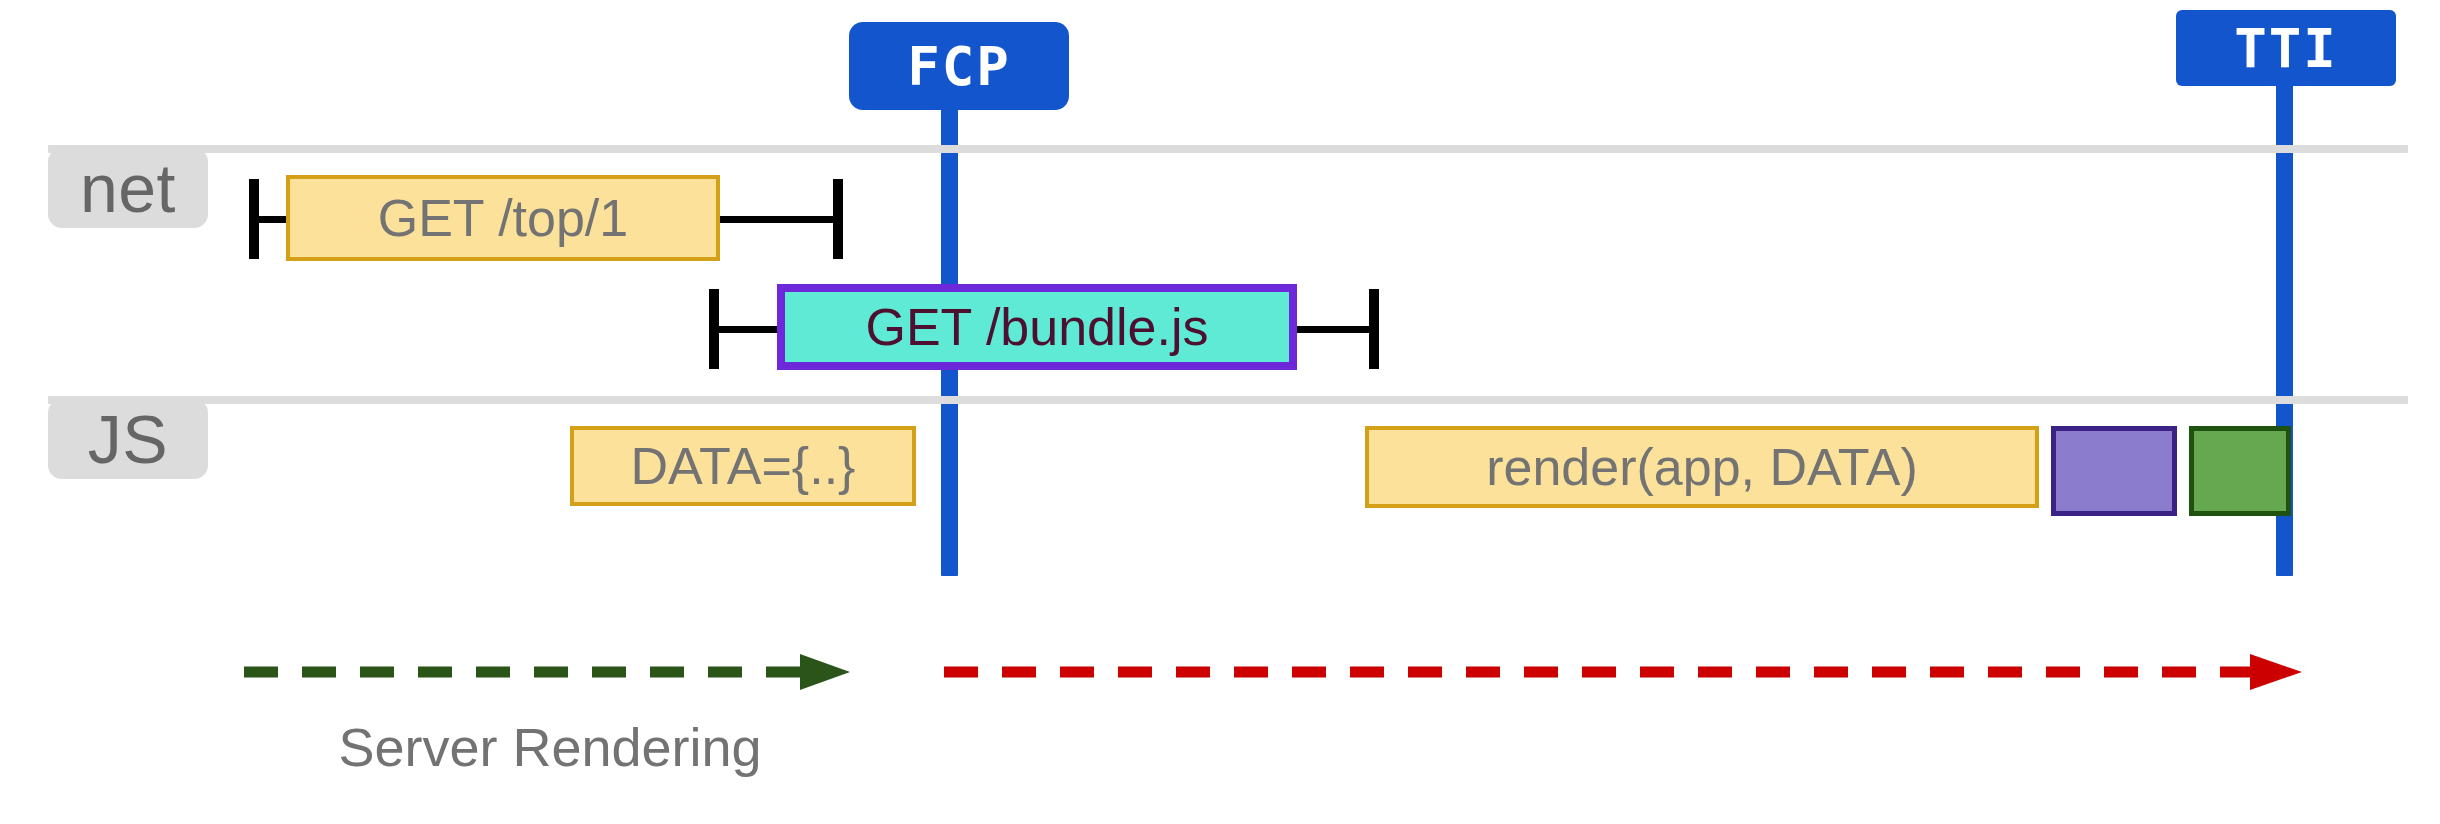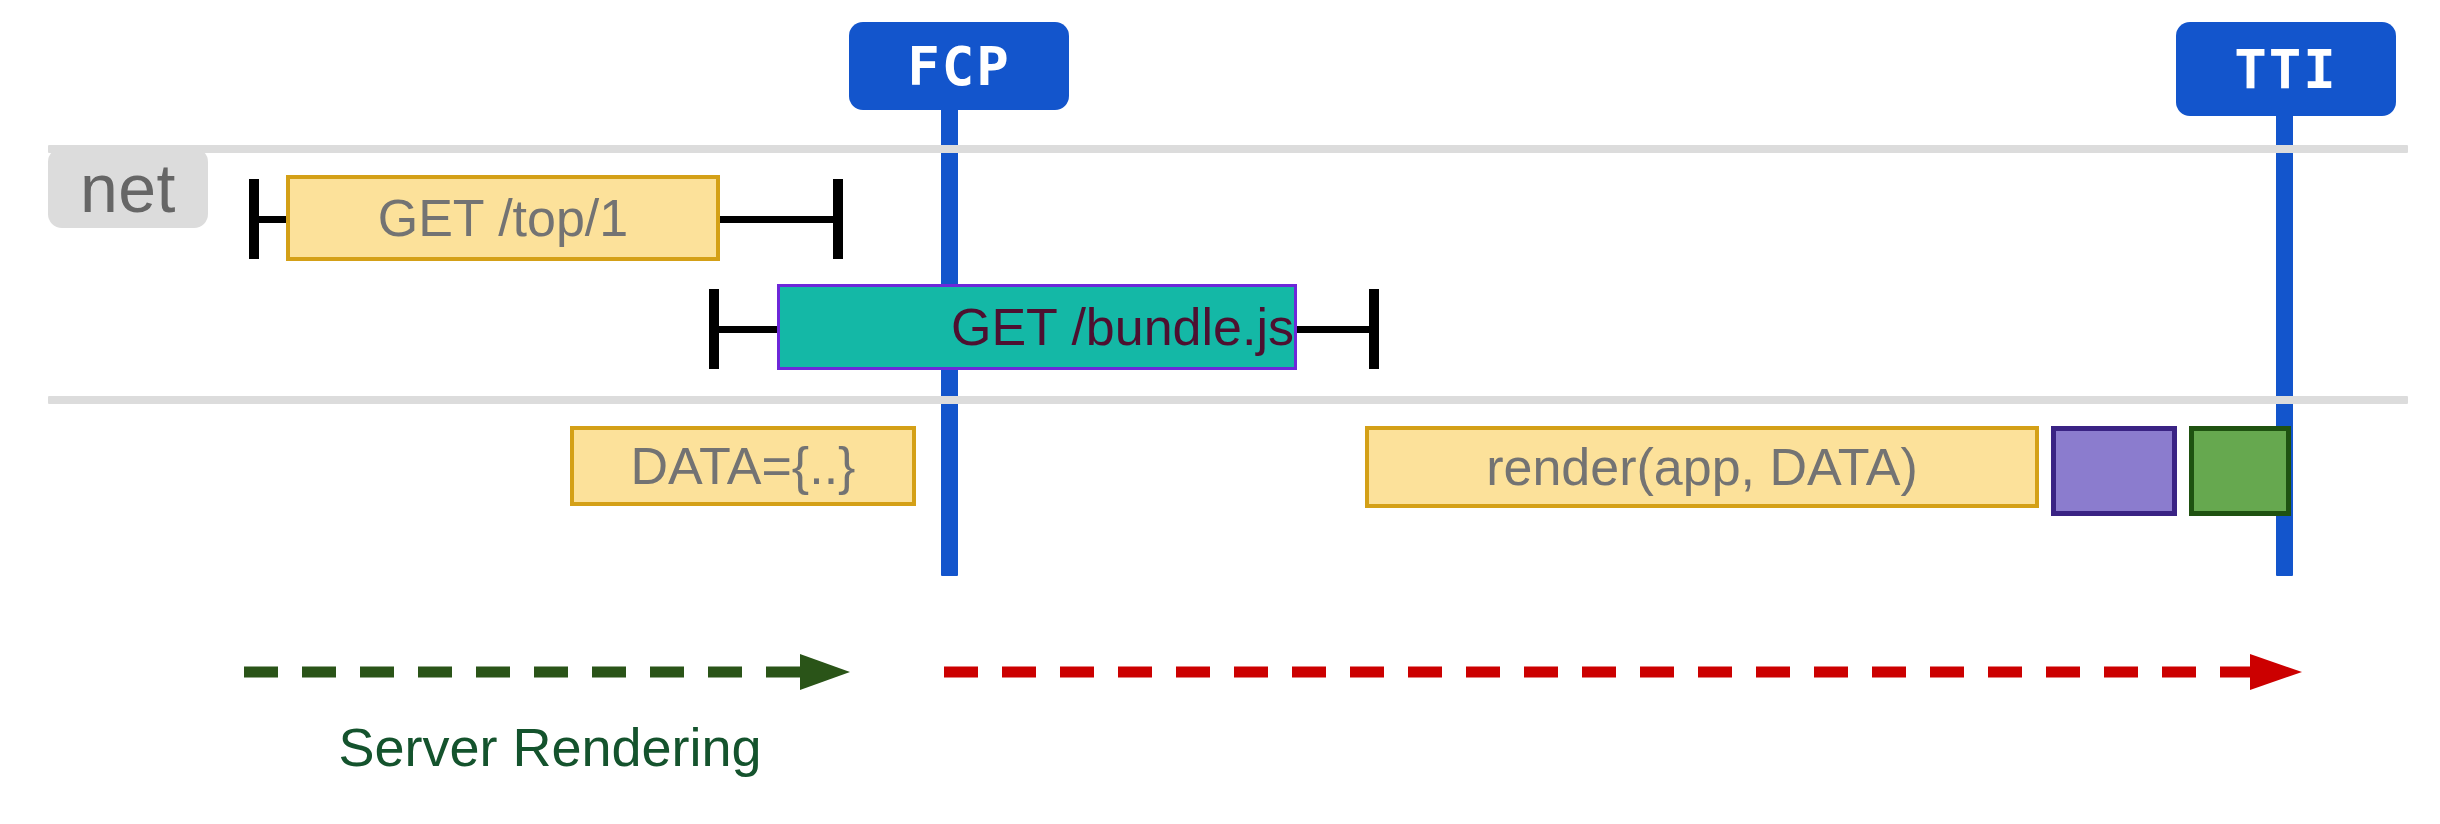--- a/index.html
+++ b/index.html
@@ -52,56 +52,55 @@
     display:flex;align-items:center;justify-content:center;
     font-size:52px;
     white-space:nowrap;
   }
   .task-yellow{
     background:#fce19a;
     border:4px solid #d4a017;
     color:#737373;
   }
   .task-pink{
-    background:#14b8a6;
-    border:3px solid #6d28d9;
+    background:#5eead4;
+    border:8px solid #6d28d9;
     color:#4d1030;
-    justify-content:flex-end;
   }
   .task-purple{
     background:#8b7cce;
     border:5px solid #3a2384;
   }
   .task-green{
     background:#66a84f;
     border:5px solid #1f5211;
   }
 
   
   .phase-caption{
     font-size:54px;
     white-space:nowrap;
     text-align:center;
   }
-  .phase-server .phase-caption{ color:#14532d; }
+  .phase-server .phase-caption{ color:#737373; }
   .phase-client .phase-caption{ color:#cc0000; }
   svg{display:block;}
 </style>
 </head>
 <body>
 
 <div id="stage">
 
   <div class="abs marker-line" style="left:941px;top:78px;width:17px;height:498px;"></div>
   <div class="abs marker-line" style="left:2276px;top:78px;width:17px;height:498px;"></div>
 
   <div class="abs marker-badge" style="left:849px;top:22px;width:220px;height:88px;">
     <span>FCP</span>
   </div>
-  <div class="abs marker-badge" style="left:2176px;top:22px;width:220px;height:94px;">
+  <div class="abs marker-badge" style="left:2176px;top:10px;width:220px;height:76px;border-radius:6px;">
     <span>TTI</span>
   </div>
 
   <div class="abs lane-rule" style="left:48px;top:145px;width:2360px;"></div>
   <div class="abs lane-chip" style="left:48px;top:148px;width:160px;height:80px;">
     <span>net</span>
   </div>
 
   <div class="abs whisker-stem" style="left:252px;top:216px;width:588px;height:7px;"></div>
   <div class="abs whisker-cap" style="left:249px;top:179px;width:10px;height:80px;"></div>
@@ -113,20 +112,23 @@
 
   <div class="abs whisker-stem" style="left:712px;top:326px;width:664px;height:7px;"></div>
   <div class="abs whisker-cap" style="left:709px;top:289px;width:10px;height:80px;"></div>
   <div class="abs whisker-cap" style="left:1369px;top:289px;width:10px;height:80px;"></div>
 
   <div class="abs task-box task-pink" style="left:777px;top:284px;width:520px;height:86px;">
     <span>GET /bundle.js</span>
   </div>
 
   <div class="abs lane-rule" style="left:48px;top:396px;width:2360px;"></div>
+  <div class="abs lane-chip" style="left:48px;top:399px;width:160px;height:80px;">
+    <span>JS</span>
+  </div>
 
   <div class="abs task-box task-yellow" style="left:570px;top:426px;width:346px;height:80px;">
     <span>DATA={..}</span>
   </div>
 
   <div class="abs task-box task-yellow" style="left:1365px;top:426px;width:674px;height:82px;">
     <span>render(app, DATA)</span>
   </div>
 
   <div class="abs task-box task-purple" style="left:2051px;top:426px;width:126px;height:90px;"></div>

